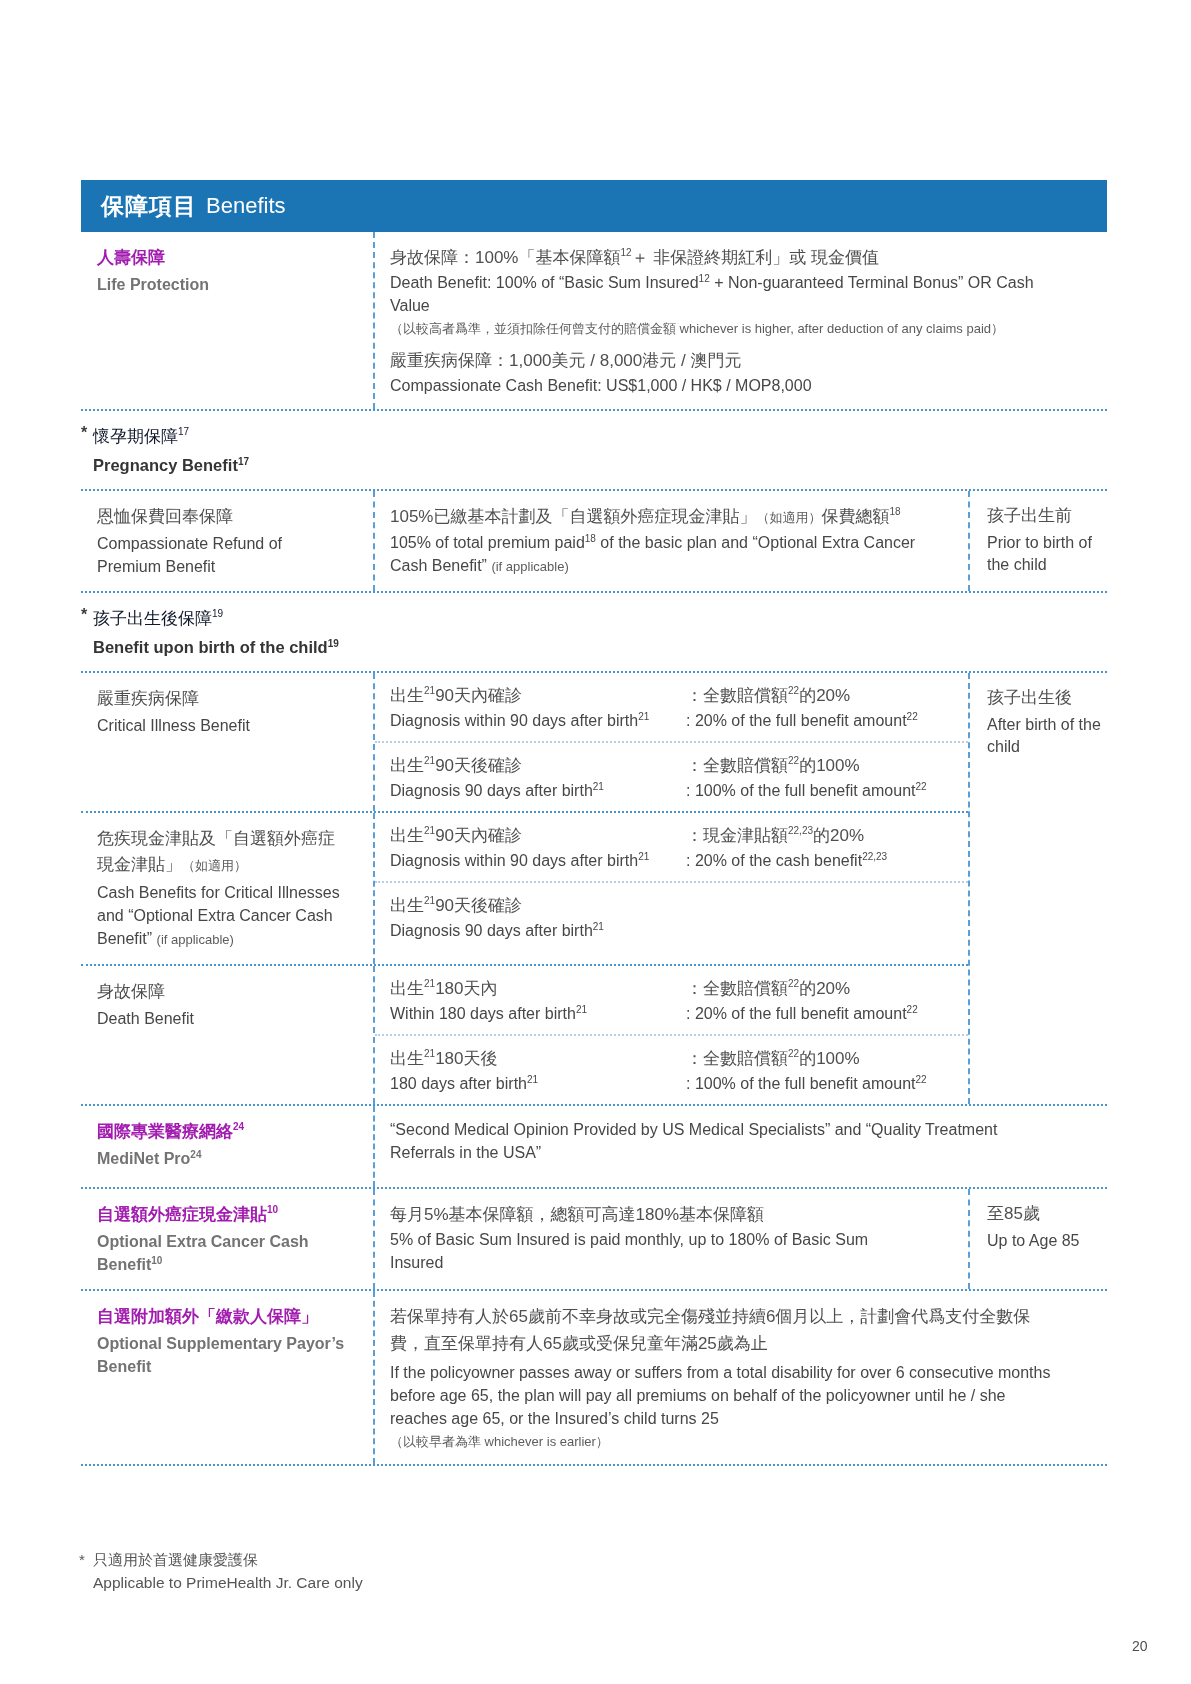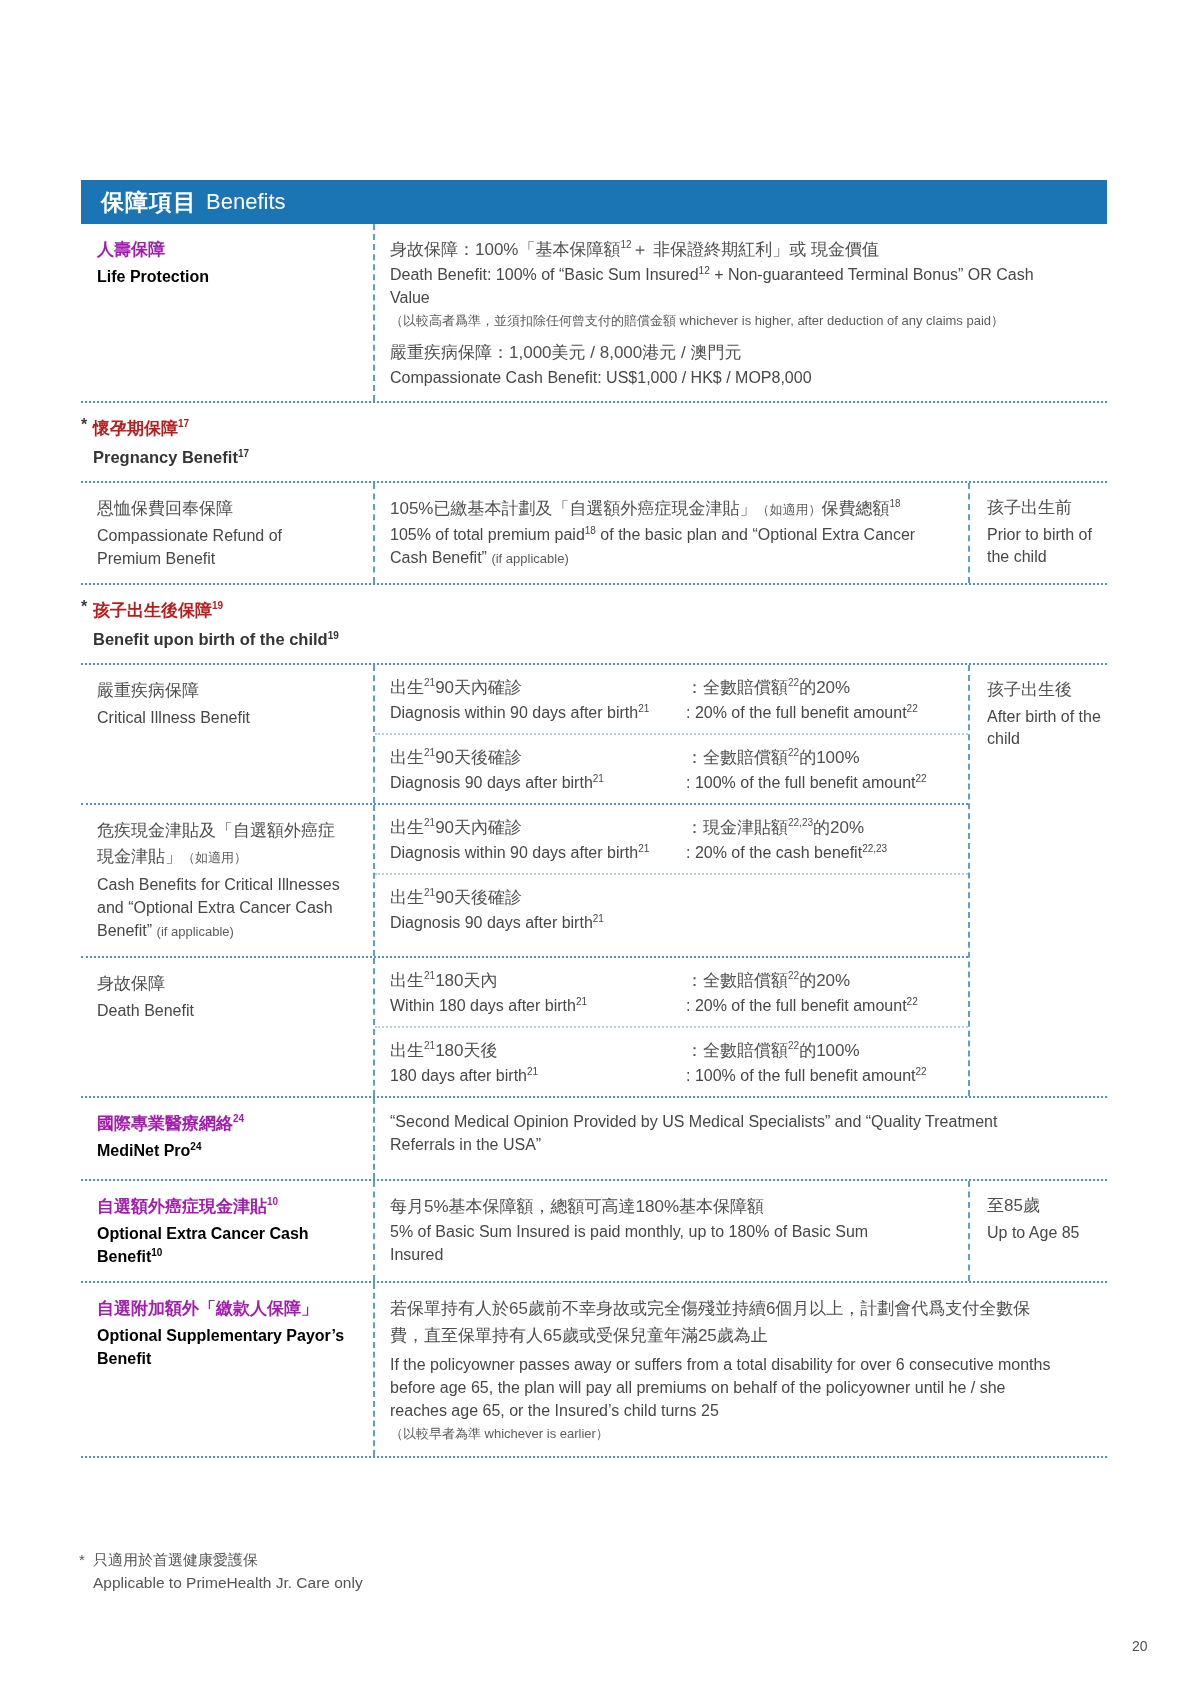--- a/index.html
+++ b/index.html
@@ -6,37 +6,37 @@
   html,body { background:#ffffff; }
   body {
     width:1191px; height:1684px; position:relative;
     font-family:"Liberation Sans","DejaVu Sans",sans-serif;
     color:#4a4a4a; -webkit-font-smoothing:antialiased;
   }
   .benefits-table { position:absolute; left:81px; top:180px; width:1026px; }
 
   
   .bar {
-    height:44px; background:#1b74b4; color:#ffffff;
+    height:52px; background:#1b74b4; color:#ffffff;
     display:flex; align-items:center; padding-left:20px;
   }
   .bar .zh { font-size:23px; font-weight:700; letter-spacing:1px; }
   .bar .en { font-size:22px; font-weight:400; margin-left:9px; }
 
   
   .row  { display:grid; grid-template-columns:292px 595px 139px; }
   .rowf { display:grid; grid-template-columns:292px 734px; }
   .sep-top { border-top:2px dotted #4a94cd; }
   .sep-bottom { border-top:2px dotted #4a94cd; height:0; }
 
   .cell-label { padding:13px 26px 13px 16px; }
   .cell-label .zh { font-size:17px; line-height:26px; color:#4d4d4d; }
   .cell-label .en { font-size:16px; line-height:23px; color:#464646; margin-top:2px; }
   .bold-row .cell-label .zh { font-weight:700; color:#a21caf; }
-  .bold-row .cell-label .en { font-weight:700; color:#000000; }
+  .bold-row .cell-label .en { font-weight:700; color:#737373; }
 
   .cell-mid {
     border-left:2px dashed #5b9fd6;
     padding:12px 52px 12px 15px;
   }
   .cell-when {
     border-left:2px dashed #5b9fd6;
     padding:12px 4px 12px 17px;
   }
   .cell-when .zh { font-size:17px; line-height:26px; color:#4f4f4f; }
@@ -45,21 +45,21 @@
   .zh-line { font-size:17px; line-height:27px; color:#4f4f4f; }
   .en-line { font-size:16px; line-height:23px; color:#474747; }
   .small   { font-size:13px; color:#5c5c5c; }
   .note    { font-size:13px; line-height:20px; color:#5c5c5c; margin-top:2px; }
   sup { font-size:10px; line-height:0; }
 
   
   .section-head { padding:13px 0 12px 0; }
   .section-head .line { display:flex; }
   .section-head .star { width:12px; font-size:16px; font-weight:700; color:#3c3c3c; }
-  .section-head .zh { font-size:17px; font-weight:700; color:#b91c1c; line-height:26px; }
+  .section-head .zh { font-size:17px; font-weight:400; color:#0f172a; line-height:26px; }
   .section-head .en { font-size:16.5px; font-weight:700; color:#353535; line-height:24px; margin-left:12px; margin-top:3px; }
 
   
   .birth-block { display:grid; grid-template-columns:887px 139px; }
   .birth-left .brow { display:grid; grid-template-columns:292px 595px; }
   .birth-left .brow + .brow { border-top:2px dotted #4a94cd; }
   .subwrap { border-left:2px dashed #5b9fd6; }
   .sub { display:flex; padding:9px 6px 9px 15px; }
   .sub + .sub { border-top:2px dotted #b9cfe4; }
   .sub .timing { width:296px; flex:none; }

